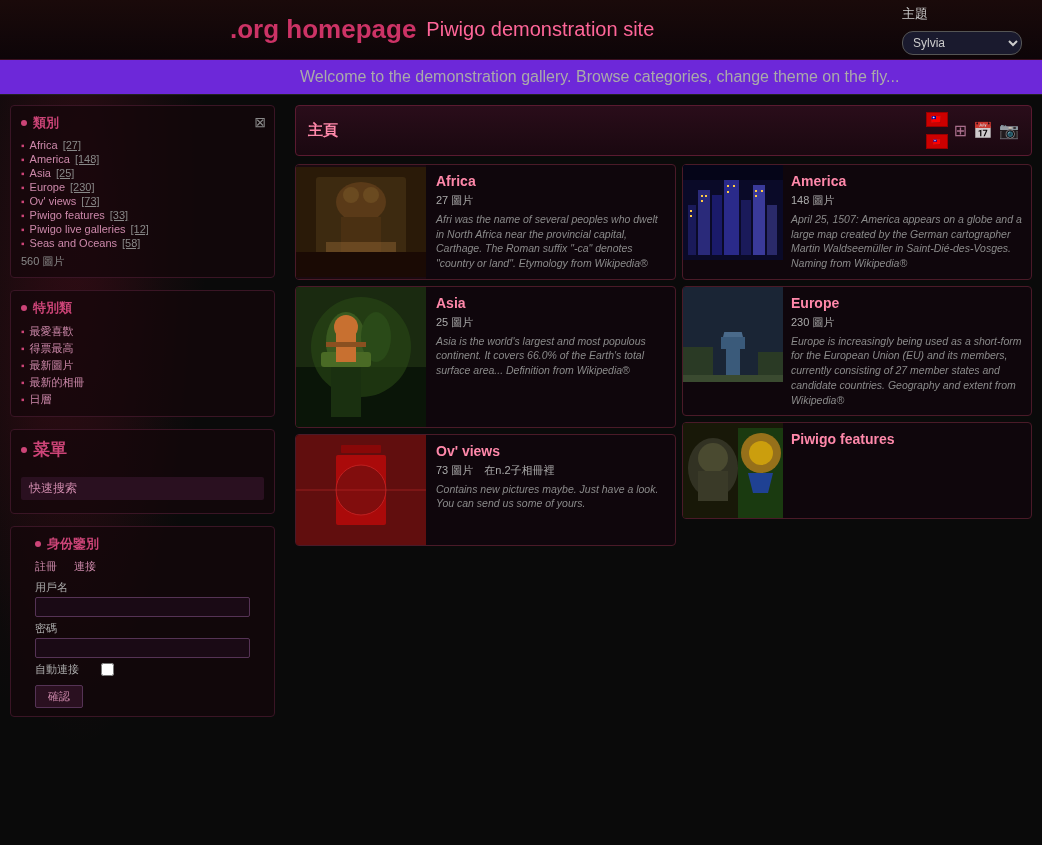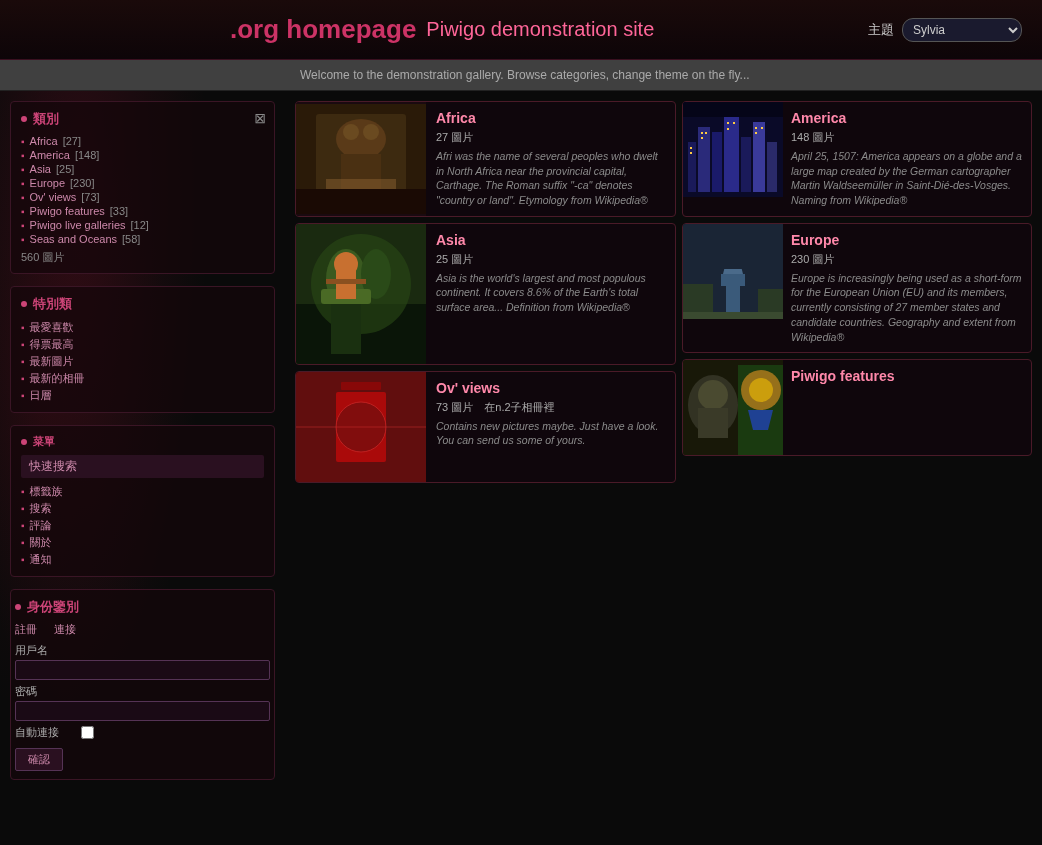--- a/index.html
+++ b/index.html
@@ -47,43 +47,43 @@
       color: #cc3366;
     }
     .header-subtitle {
       font-size: 20px;
       color: #ff6699;
       margin-left: 10px;
     }
     .header-theme {
       margin-left: auto;
       display: flex;
-      align-items: center;
       gap: 8px;
+      flex-direction: column;
     }
     .header-theme label {
       color: #ccc;
       font-size: 13px;
     }
     .header-theme select {
       background: #1a1a2e;
       color: #ccc;
       border: 1px solid #555;
       padding: 3px 20px 3px 6px;
       font-size: 12px;
       border-radius: 11px;
       width: 120px;
     }
 
     
     .welcome-bar {
-      background: #404040;
+      background: #6d28d9;
       padding: 8px 7px 8px 300px;
       color: #aaa;
-      font-size: 12px;
+      font-size: 16px;
       border-bottom: 1px solid #222;
       position: relative;
       z-index: 10;
     }
 
     
     .main-layout {
       display: flex;
       position: relative;
       z-index: 5;
@@ -145,20 +145,21 @@
       content: '▪';
       color: #cc4477;
       font-size: 10px;
     }
     .sidebar-list li a {
       color: #cc88aa;
       text-decoration: none;
     }
     .sidebar-list li .count {
       color: #888;
+      text-decoration: underline;
     }
     .sidebar-total {
       color: #888;
       font-size: 11px;
       margin-top: 4px;
     }
 
     .sidebar-special-list {
       list-style: none;
     }
@@ -180,23 +181,23 @@
     
     .sidebar-menu {
       background: rgba(20,5,10,0.7);
       border: 1px solid #3a1525;
       border-radius: 4px;
       padding: 8px 10px;
       margin-bottom: 12px;
     }
     .sidebar-menu-title {
       color: #cc4477;
-      font-size: 11px;
+      font-size: 17px;
       font-weight: bold;
-      margin-bottom: 6px;
+      margin-bottom: 16px;
       display: flex;
       align-items: center;
       gap: 6px;
     }
     .sidebar-menu-title::before {
       content: '';
       display: inline-block;
       width: 6px; height: 6px;
       background: #cc4477;
       border-radius: 50%;
@@ -208,21 +209,21 @@
       padding: 3px 8px;
       border-radius: 2px;
       margin-bottom: 5px;
     }
 
     
     .sidebar-identity {
       background: rgba(20,5,10,0.7);
       border: 1px solid #3a1525;
       border-radius: 4px;
-      padding: 8px 4px;
+      padding: 8px 24px;
     }
     .identity-title {
       color: #cc4477;
       font-size: 13px;
       font-weight: bold;
       margin-bottom: 6px;
       display: flex;
       align-items: center;
       gap: 6px;
     }
@@ -554,27 +555,20 @@
         <li>最新的相冊</li>
         <li>日層</li>
       </ul>
     </div>
 
     <div class="sidebar-menu">
       <div class="sidebar-menu-title">菜單</div>
       <div class="quick-search-bar">
         <span>快速搜索</span>
       </div>
-      <ul class="sidebar-special-list">
-        <li>標籤族</li>
-        <li>搜索</li>
-        <li>評論</li>
-        <li>關於</li>
-        <li>通知</li>
-      </ul>
     </div>
 
     <div class="sidebar-identity">
       <div class="identity-title">身份鑒別</div>
       <div class="identity-links">
         <a>註冊</a>
         <a>連接</a>
       </div>
       <div class="form-row">
         <label>用戶名</label>
@@ -588,20 +582,32 @@
         <span>自動連接</span>
         <input type="checkbox" style="">
       </div>
       <button class="confirm-btn">確認</button>
     </div>
 
   </div>
 
   <div class="content-area">
 
+    <div class="page-header">
+      <div class="page-title">主頁</div>
+      <div class="page-header-right">
+        <div style="display:flex; flex-direction:column; align-items:center; gap:3px;">
+          <div class="flag-mini">🇹🇼</div>
+          <div class="flag-mini2">🇹🇼</div>
+        </div>
+        <span class="toolbar-icon">⊞</span>
+        <span class="toolbar-icon">📅</span>
+        <span class="toolbar-icon">📷</span>
+      </div>
+    </div>
 
     <div class="gallery-row">
 
       <div class="gallery-left-col left-gallery-scroll">
 
         <div class="gallery-card">
           <div class="gallery-card-thumb">
             <div class="thumb-africa">
 
               <svg width="130" height="110" viewBox="0 0 130 110">
@@ -636,21 +642,21 @@
                 <rect x="25" y="65" width="50" height="15" fill="#4a6a25" rx="3"></rect>
                 <circle cx="50" cy="40" r="12" fill="#c87030"></circle>
                 <rect x="40" y="40" width="20" height="35" fill="#c87030"></rect>
                 <rect x="30" y="55" width="40" height="5" fill="#8a5020"></rect>
               </svg>
             </div>
           </div>
           <div class="gallery-card-info">
             <div class="card-title">Asia</div>
             <div class="card-count">25 圖片</div>
-            <div class="card-desc">Asia is the world's largest and most populous continent. It covers 8.6% of the Earth's total surface area... Definition from Wikipedia®</div>
+            <div class="card-desc">Asia is the world's largest and most populous continent. It covers 66.0% of the Earth's total surface area... Definition from Wikipedia®</div>
           </div>
         </div>
 
         <div class="gallery-card">
           <div class="gallery-card-thumb">
             <div class="thumb-ovviews">
               <svg width="130" height="110" viewBox="0 0 130 110">
                 <rect width="130" height="110" fill="#1a0808"></rect>
                 <rect x="0" y="0" width="130" height="110" fill="#cc1818" opacity="0.4"></rect>
                 <rect x="40" y="20" width="50" height="70" fill="#aa0a0a" rx="2"></rect>

